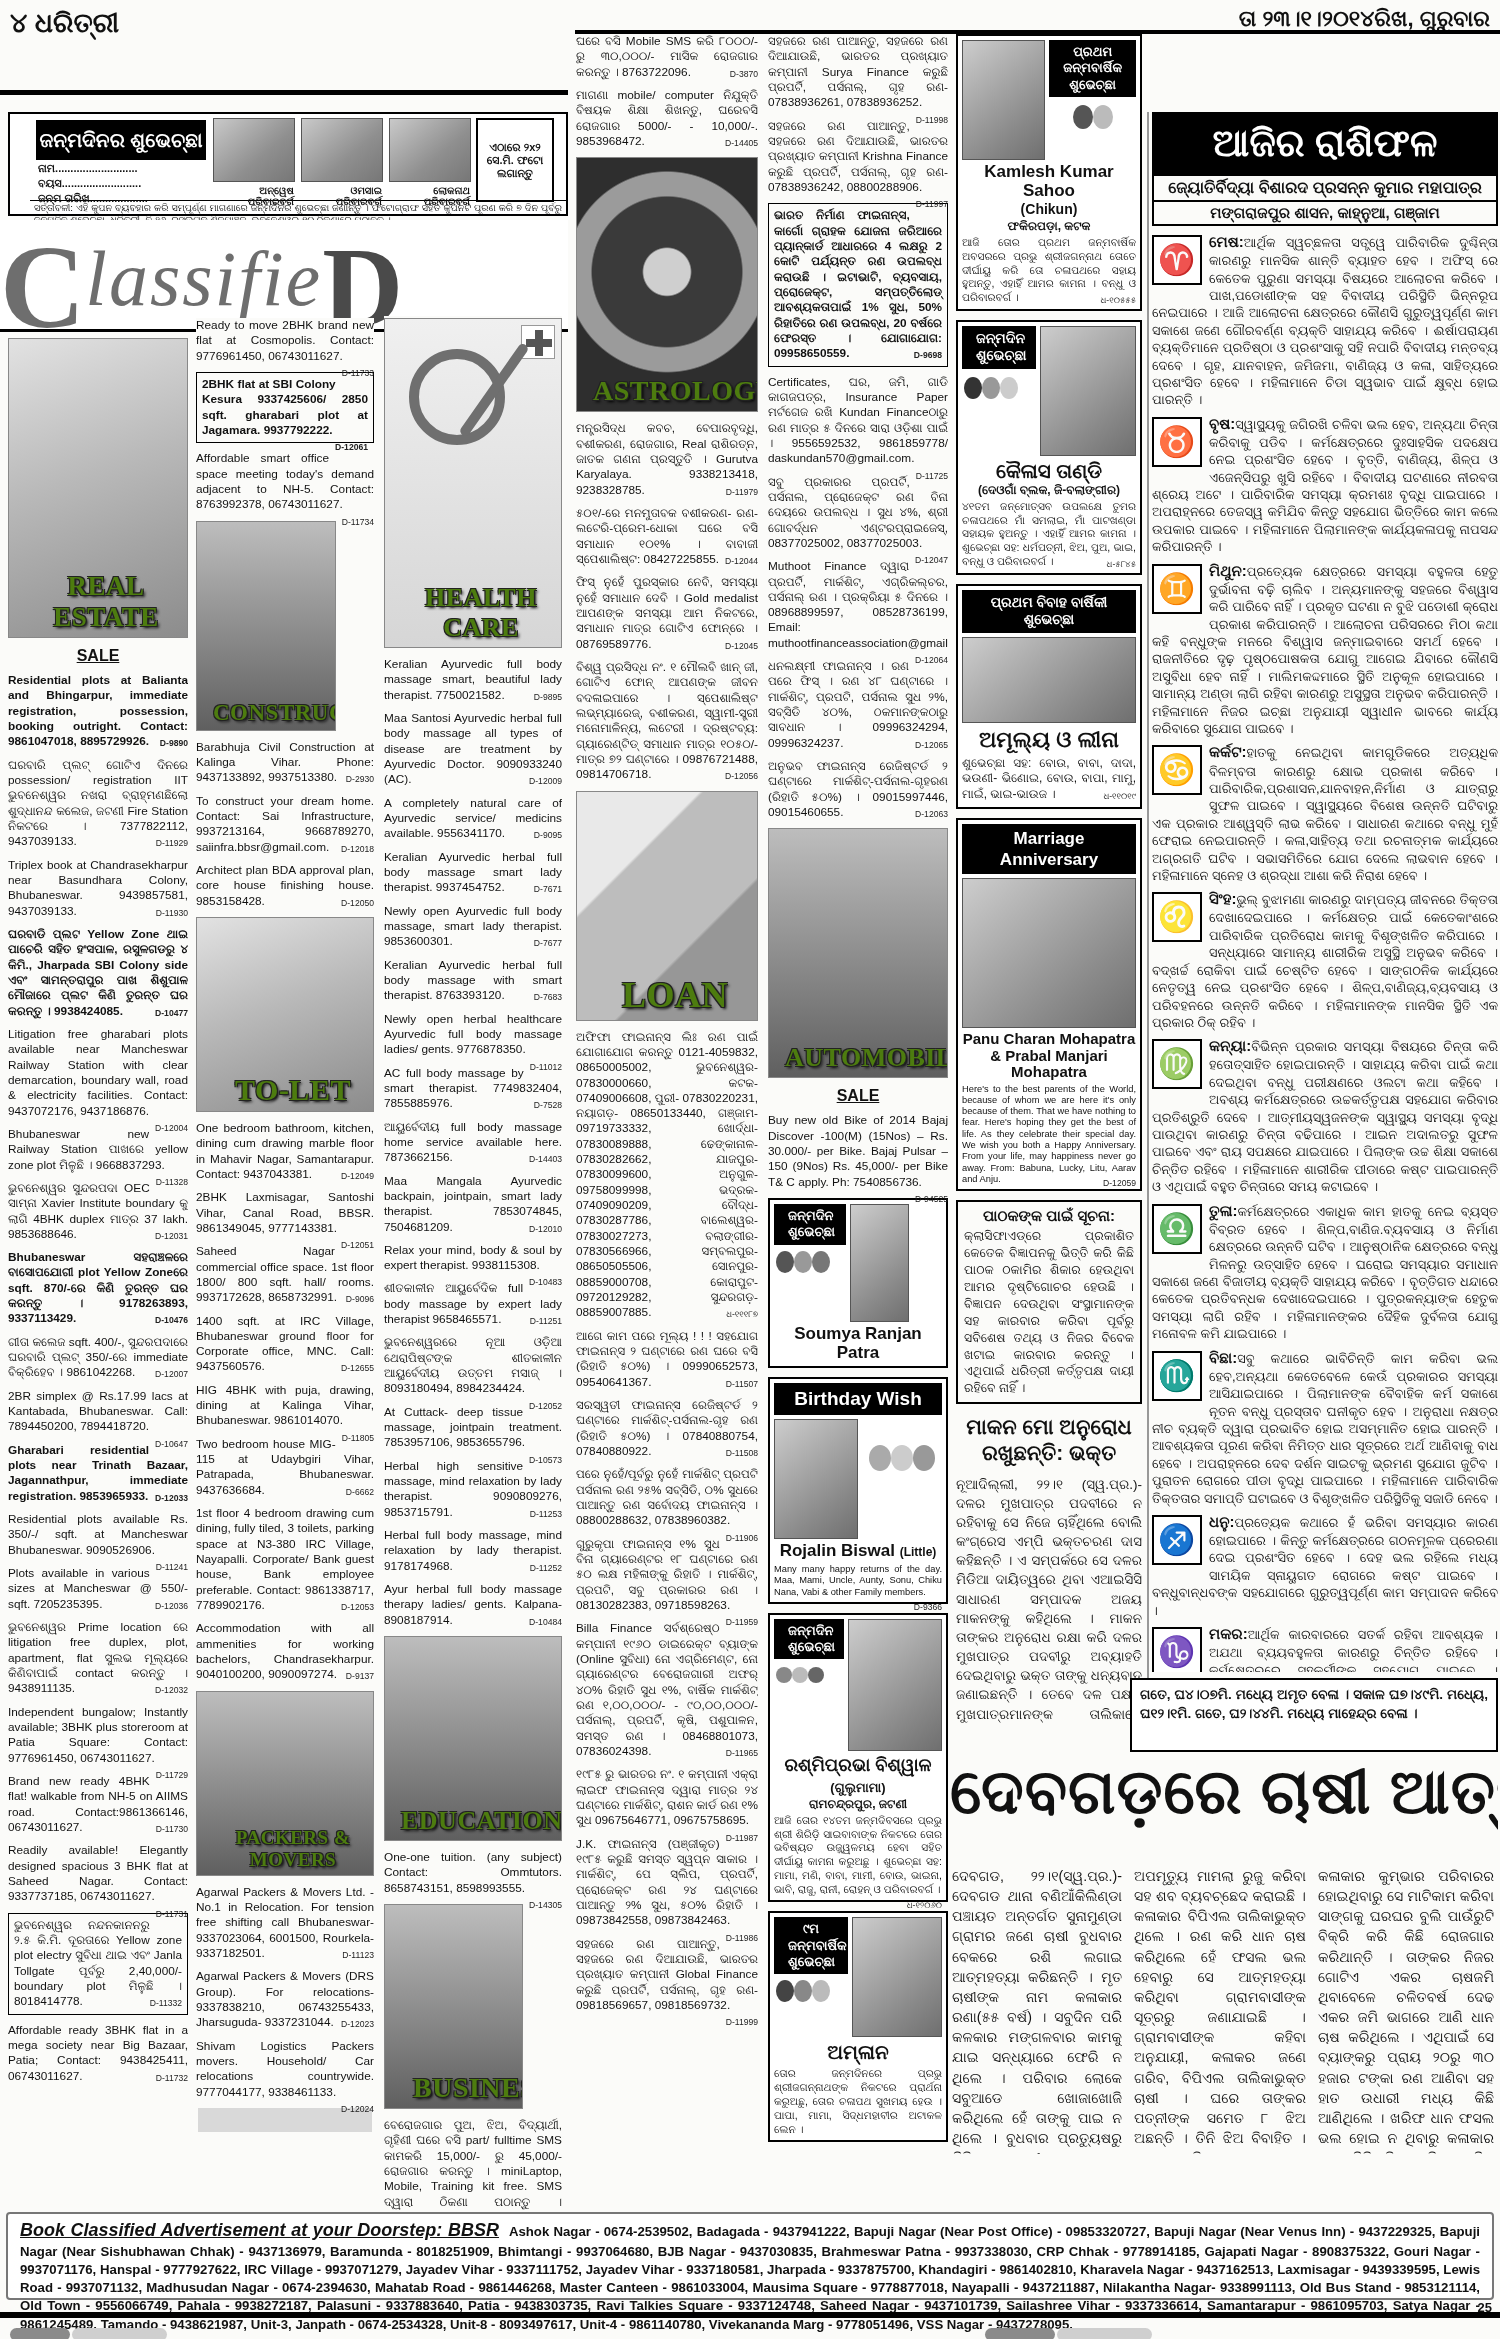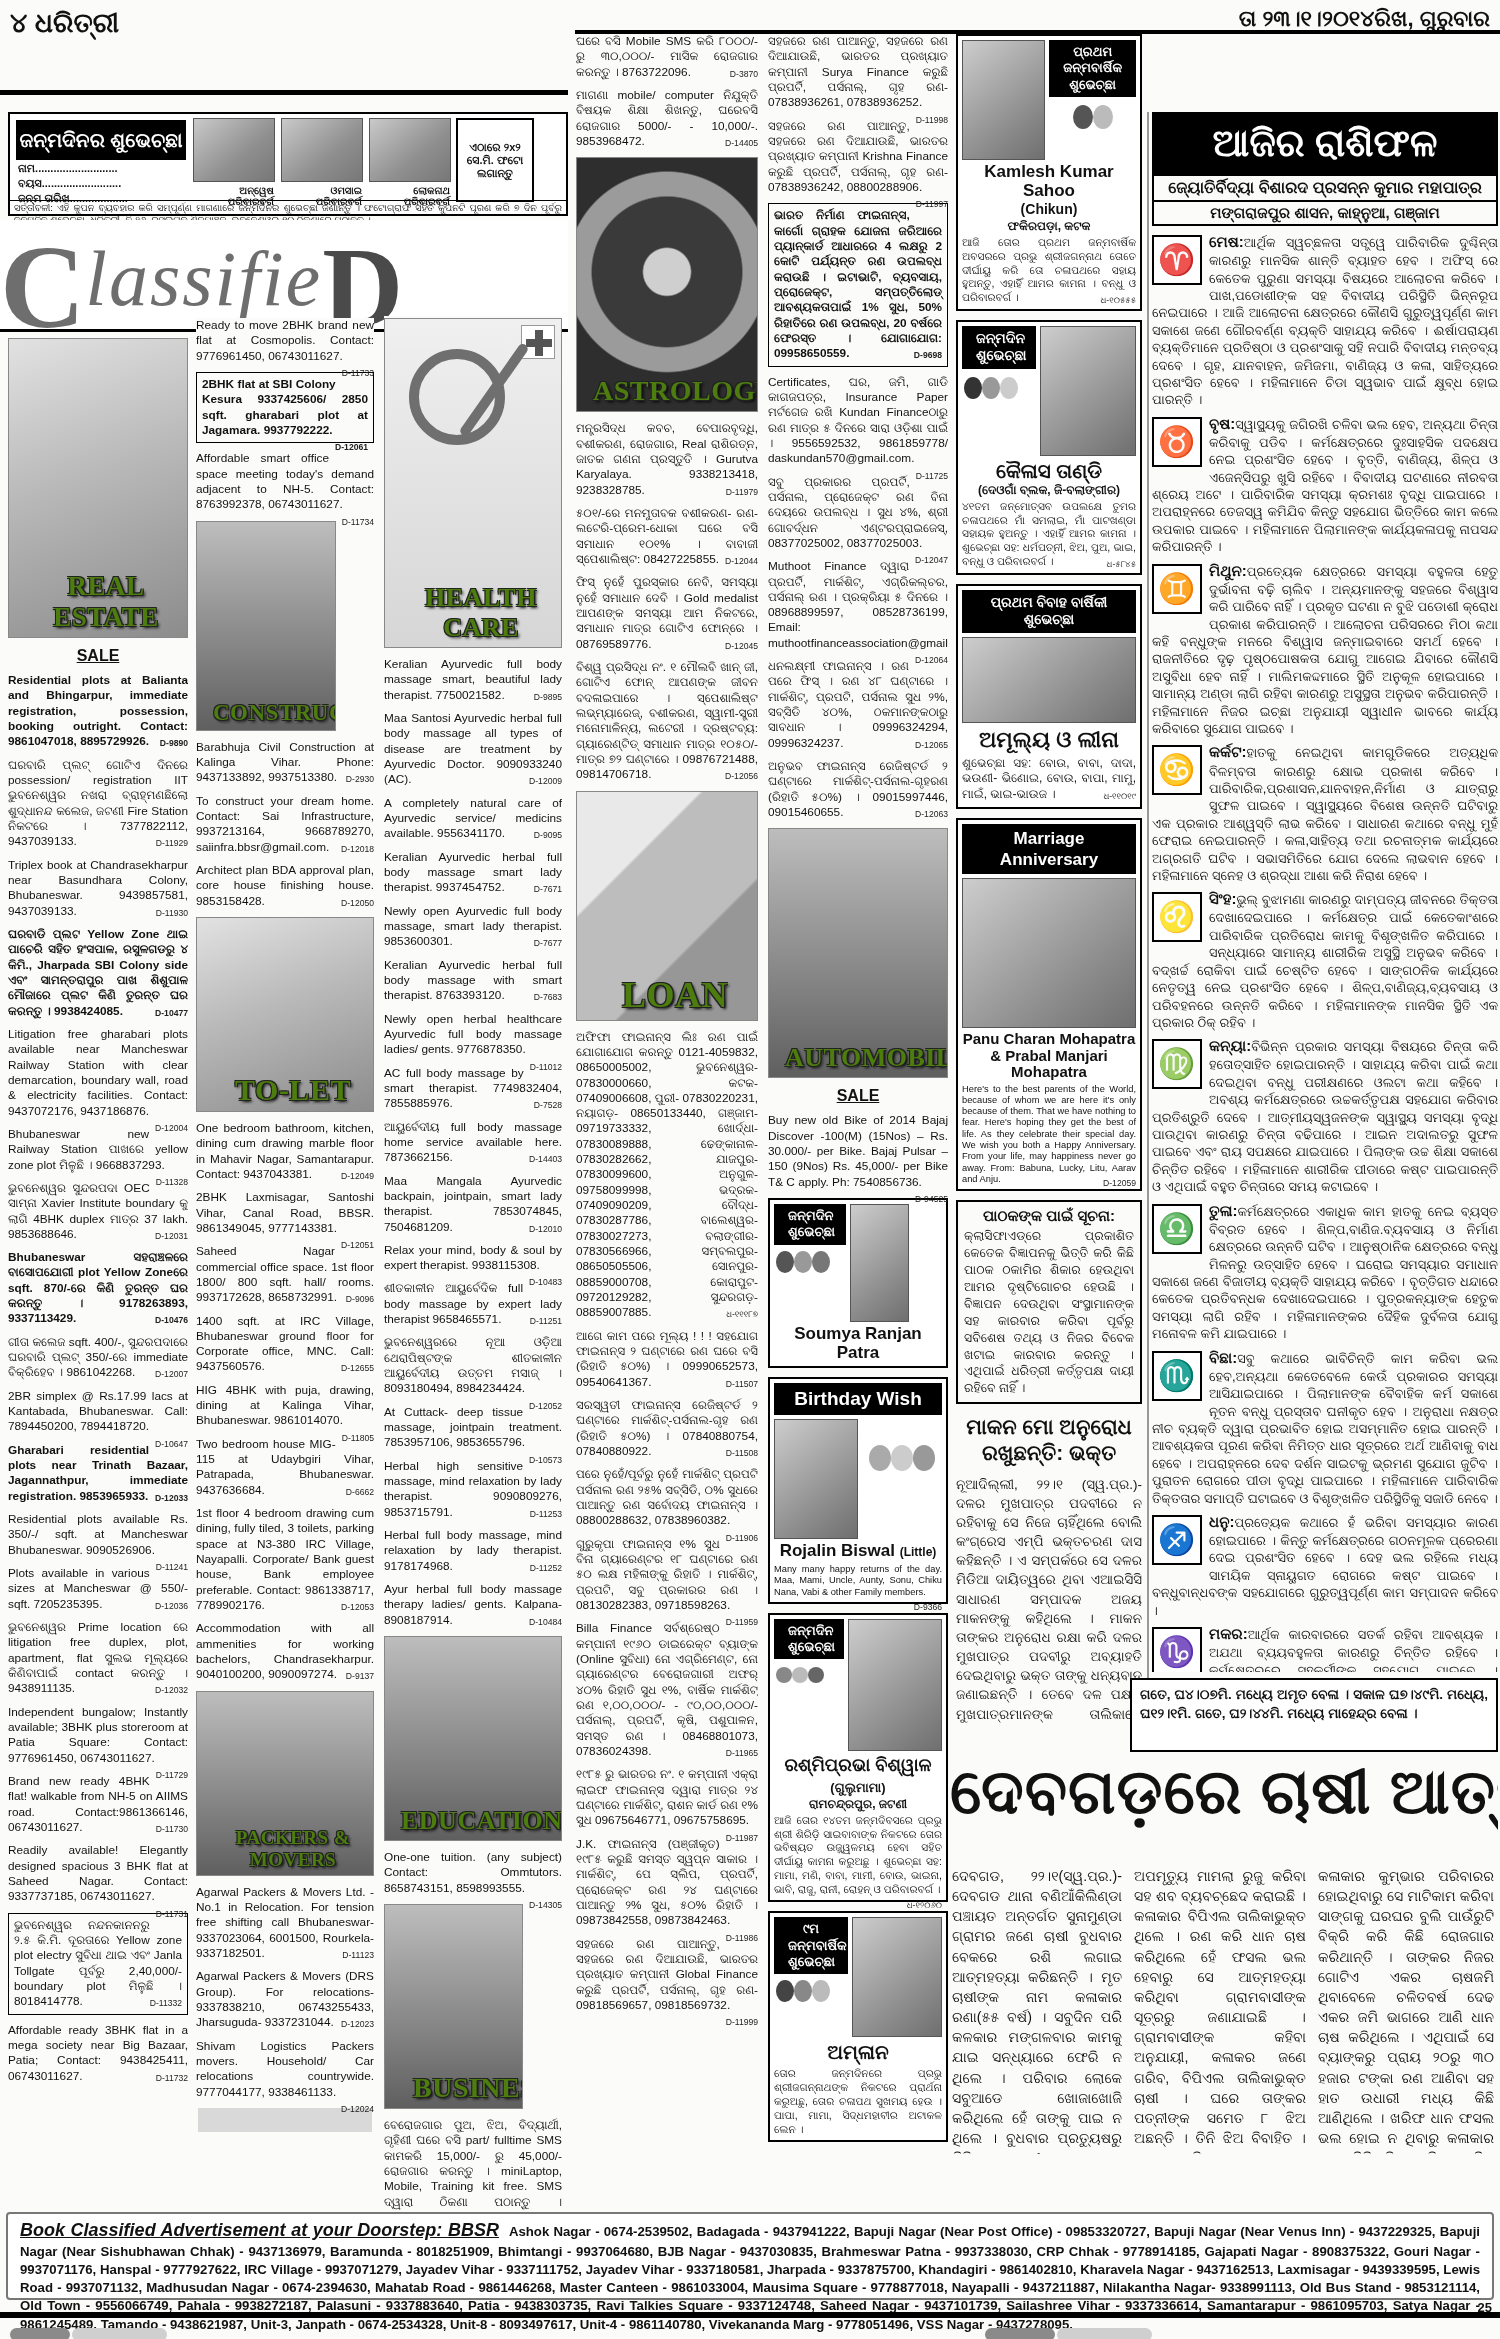--- a/index.html
+++ b/index.html
@@ -9,21 +9,21 @@
   .abs { position:absolute; }
 
   
   #mast-left  { left:10px; top:8px;  font-size:27px; font-weight:bold; }
   #mast-date  { right:10px; top:6px; font-size:22px; font-weight:bold; }
   .rule-left  { left:0; top:90px;  width:568px;  height:5px; background:#000; }
   .rule-right { left:575px; top:30px; width:925px; height:4px; background:#000; }
   .vline      { left:1147px; top:112px; width:2px; height:1640px; background:#999; }
 
   
-  #coupon { left:8px; top:112px; width:560px; height:104px; border:2px solid #000; background:#fff; }
+  #coupon { left:8px; top:112px; width:560px; height:104px; border:2px solid #000; background:#fff;padding-left:20px; }
   #coupon-top { display:flex; height:72px; }
   #coupon-title { background:#000; color:#fff; font-size:20px; font-weight:bold;
                   width:170px; height:40px; margin:6px 4px 0 6px; display:flex; align-items:center; justify-content:center; }
   #coupon-left { width:180px; }
   .cfield { font-size:11px; font-weight:bold; margin:2px 0 0 8px; white-space:nowrap; overflow:hidden; }
   .cphoto { width:82px; height:64px; margin:4px 3px 0 3px; background:linear-gradient(140deg,#c9c9c9,#8f8f8f 60%,#777); border:1px solid #555; position:relative;}
   .cphoto .cap { position:absolute; top:66px; left:0; width:100%; text-align:right; font-size:10px; font-weight:bold; line-height:1.1;}
   #photo-box { width:78px; height:84px; border:2px solid #000; margin:4px 4px 0 2px; font-size:11px; font-weight:bold;
                display:flex; align-items:center; text-align:center; padding:2px; }
   #coupon-terms { border-top:1.5px solid #000; margin-top:14px; font-size:9.6px; line-height:1.25; padding:1px 4px; text-align:justify; }

